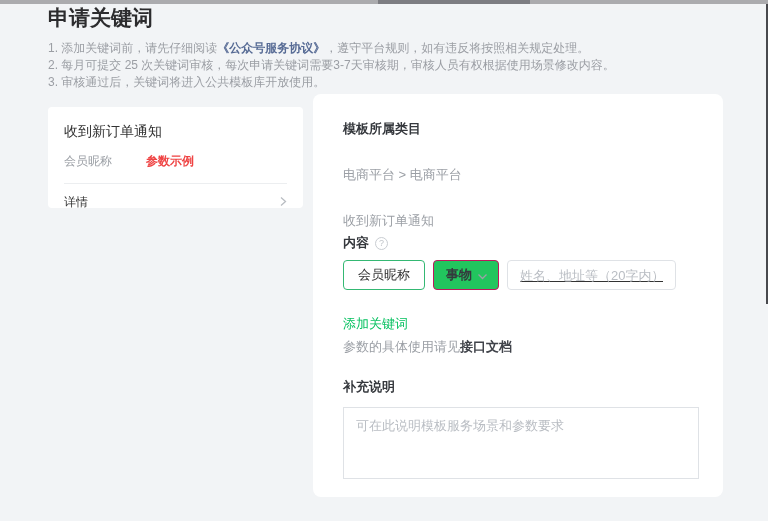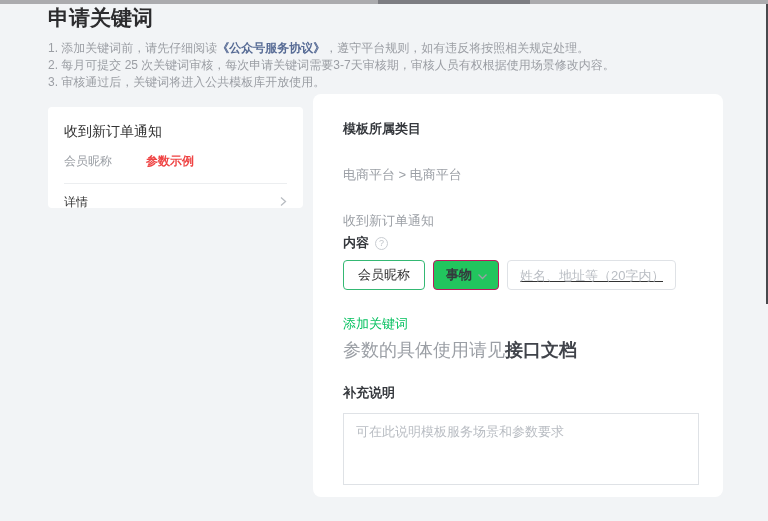--- a/index.html
+++ b/index.html
@@ -69,21 +69,21 @@
     display: inline-flex; justify-content: space-between; align-items: center;
     font-size: 13px; font-weight: 600; color: #35383d; cursor: pointer;
   }
   .example-input {
     width: 169px; height: 30px; margin-left: 8px; padding: 0 12px;
     border: 1px solid #dfe2e6; border-radius: 4px; font-size: 13px; color: #333;
     outline: none; background: #fff; font-family: inherit; text-decoration: underline;
   }
   .example-input::placeholder, .note-area::placeholder { color: #b9bdc3; }
   .add-keyword { margin-top: 25px; font-size: 13px; color: #07c160; cursor: pointer; display: inline-block; }
-  .doc-hint { margin-top: 5px; font-size: 18px; color: #9b9fa5; }
+  .doc-hint { margin-top: 5px; font-size: 13px; color: #9b9fa5; }
   .doc-link { color: #40434a; font-weight: 600; cursor: pointer; }
   .lbl-note { margin-top: 22px; }
   .note-area {
     margin-top: 11px; width: 100%; height: 72px; padding: 9px 12px;
     border: 1px solid #dfe2e6; border-radius: 0; resize: none; outline: none;
     font-size: 13px; color: #333; font-family: inherit; display: block; background: #fff;
   }
 </style>
 </head>
 <body>

